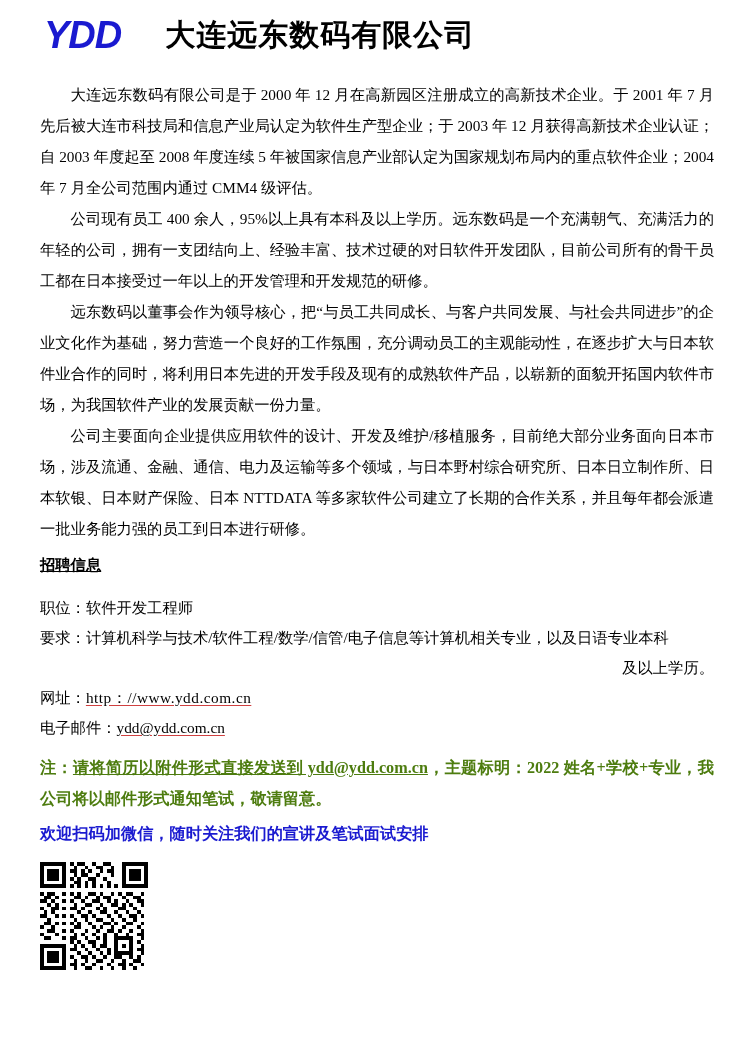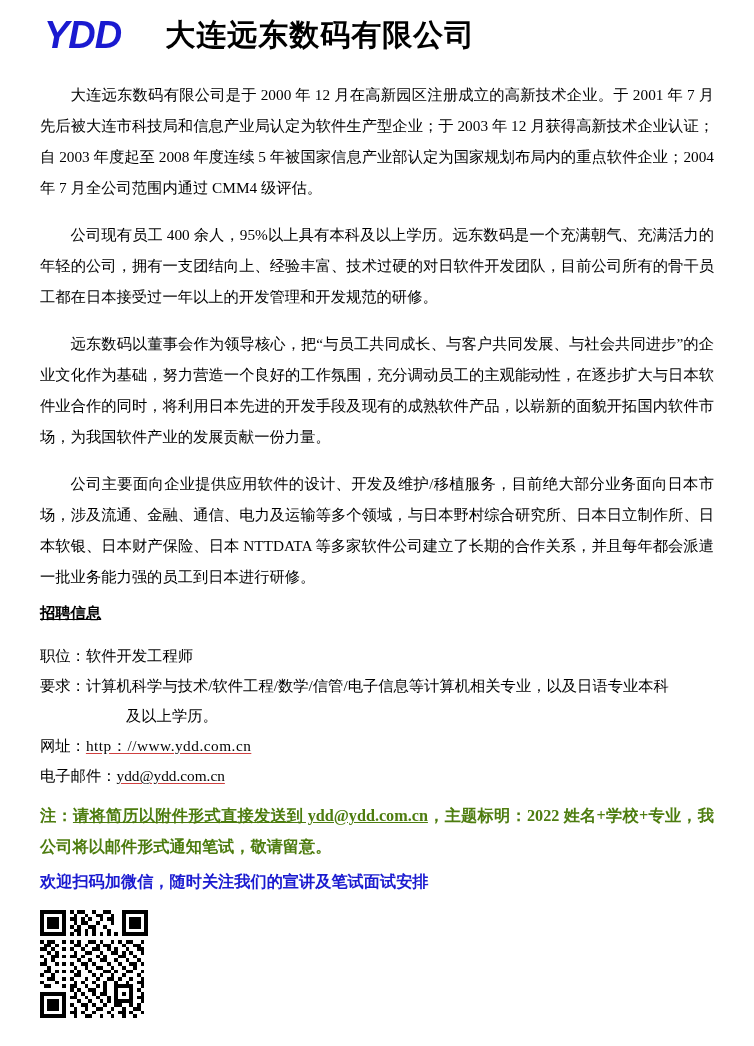--- a/index.html
+++ b/index.html
@@ -45,21 +45,21 @@
     letter-spacing: 1px;
   }
   
   .body-text {
     font-size: 15.3px;
     line-height: 31px;
     text-align: justify;
     text-justify: inter-ideograph;
   }
   .body-text p {
-    margin: 16px 0 0 0;
+    margin: 0 0 0 0;
     text-indent: 2em;
   }
   
   .recruit {
     margin-top: 6px;
     font-size: 15.3px;
     line-height: 30px;
   }
   .recruit-title {
     font-weight: bold;
@@ -74,20 +74,21 @@
     display: flex;
   }
   .req-label {
     white-space: nowrap;
   }
   .req-value {
     flex: 1;
   }
   .req-value-2 {
     margin-left: 86px;
+    text-align: right;
   }
   .contact-line {
     display: block;
   }
   .link-underline {
     text-decoration: underline;
     text-decoration-style: solid;
     text-decoration-color: #d04040;
     text-underline-offset: 2px;
   }

